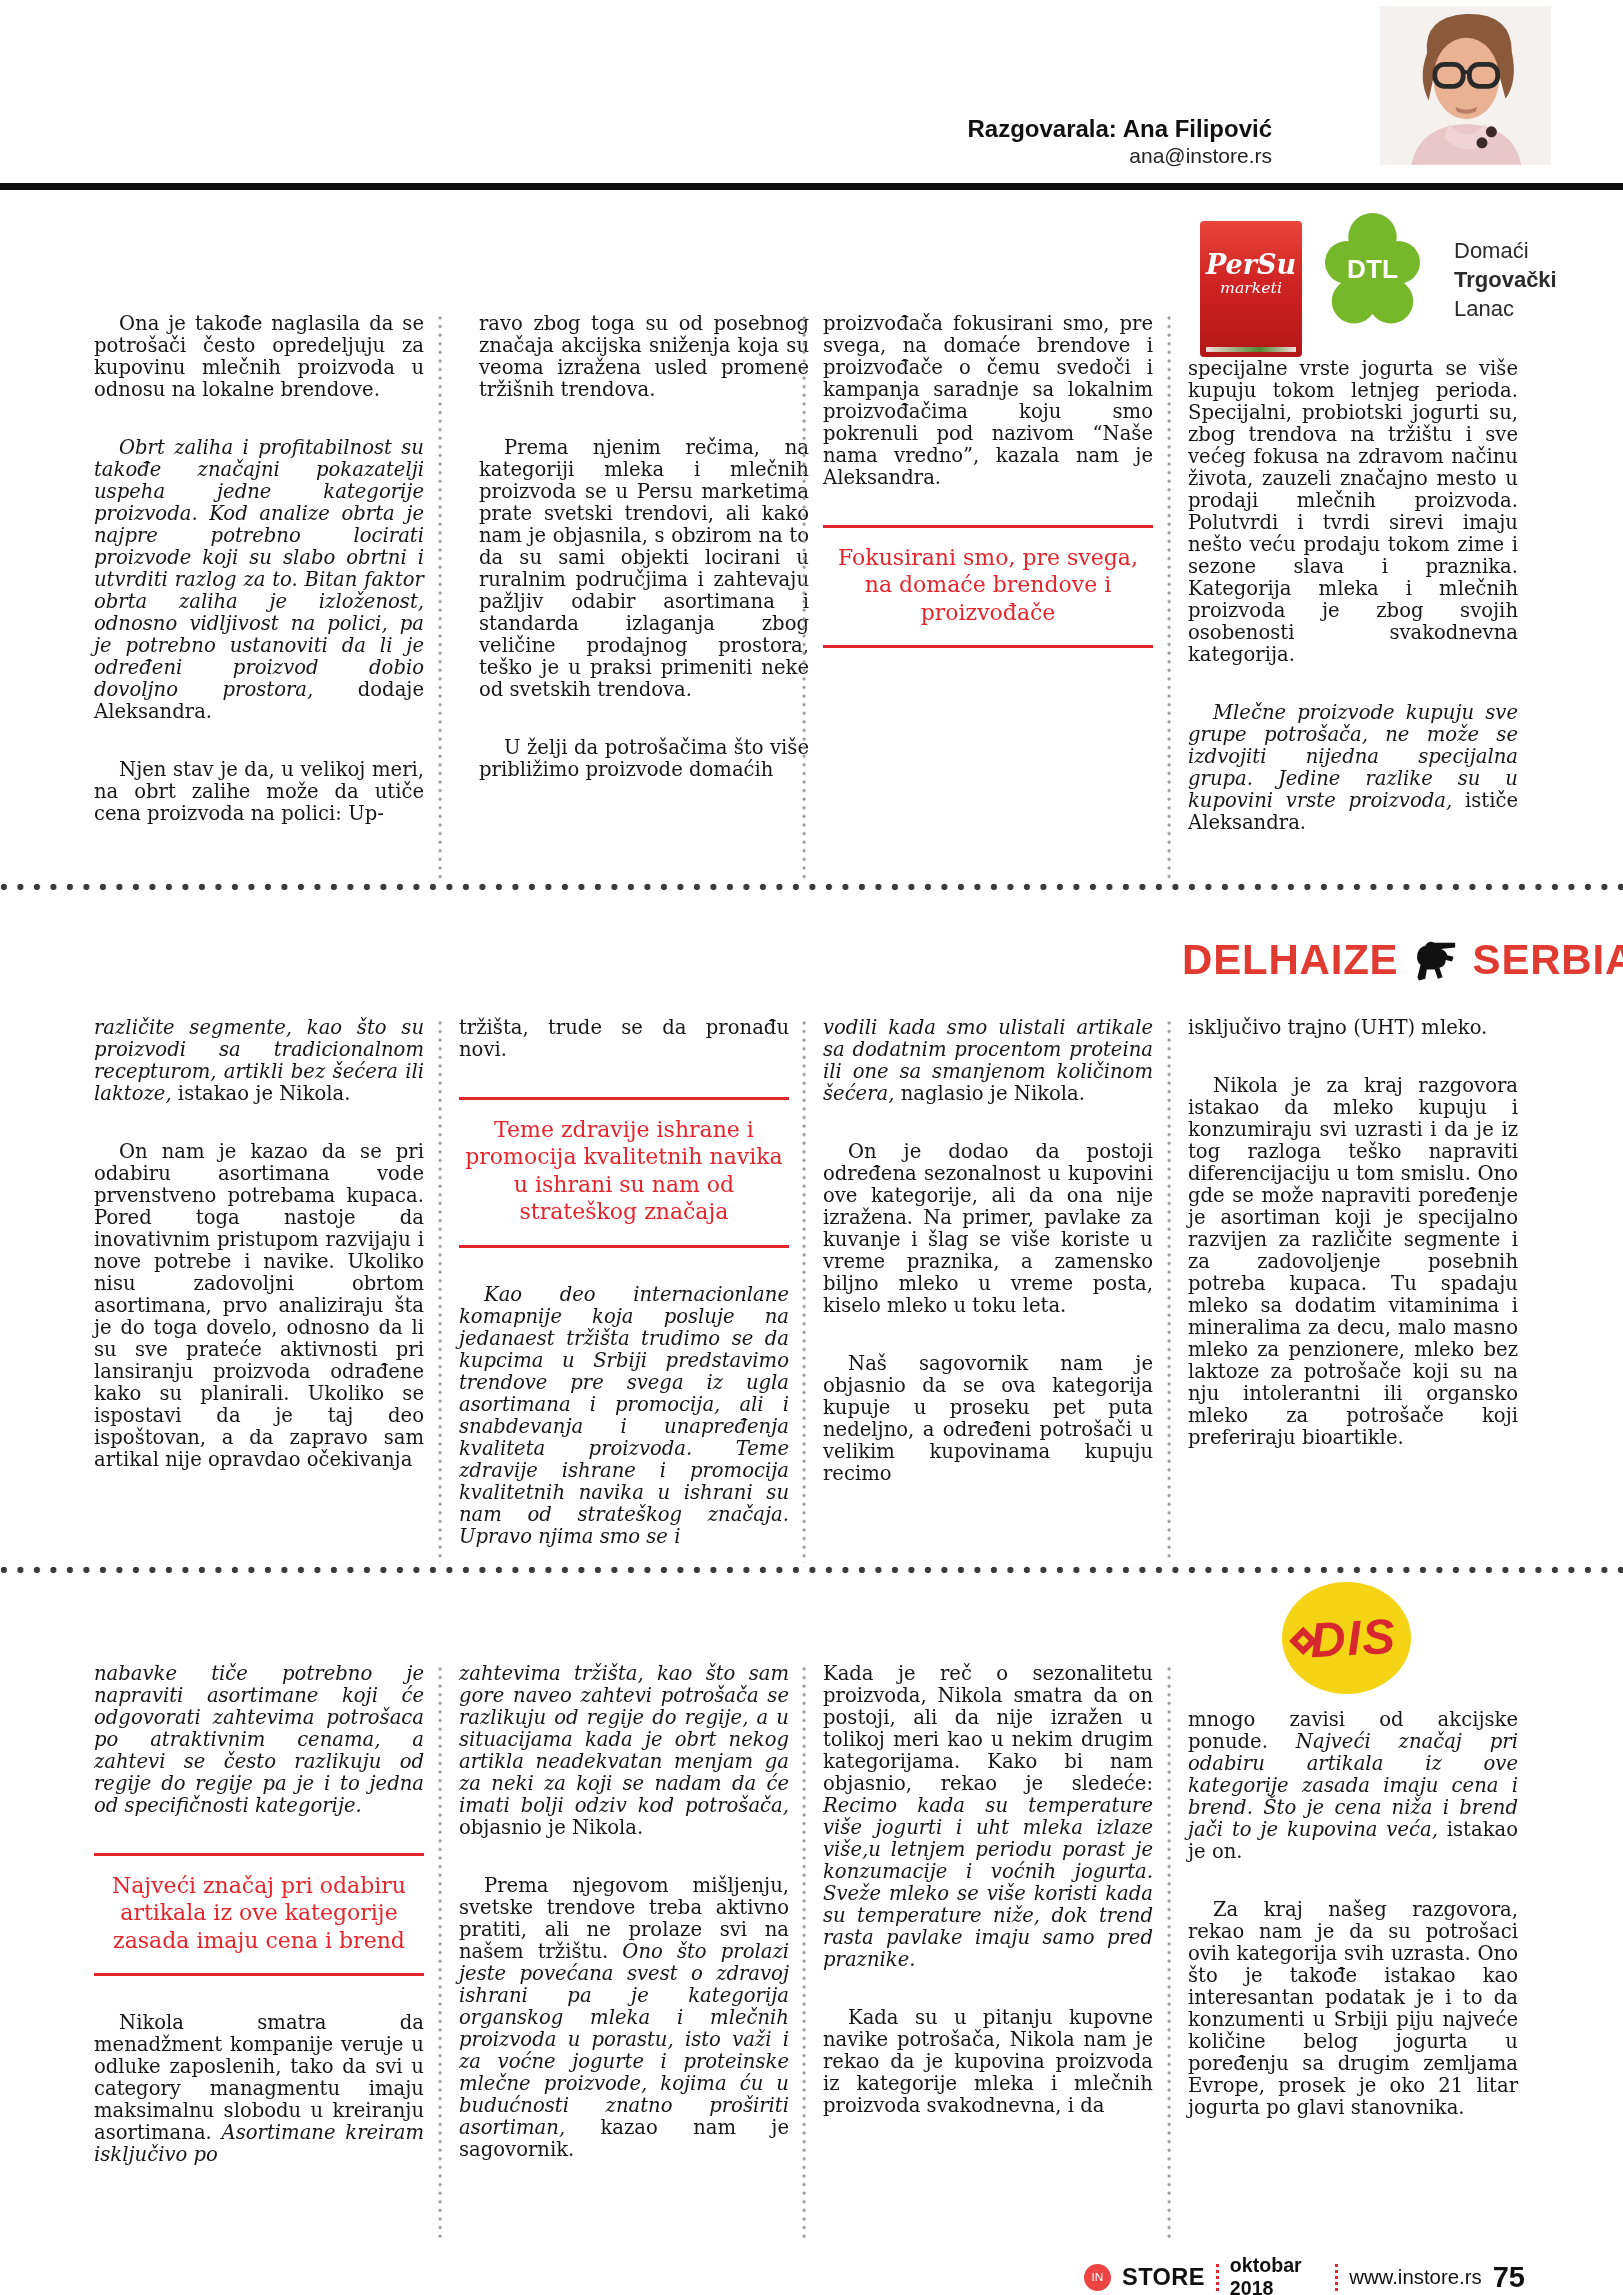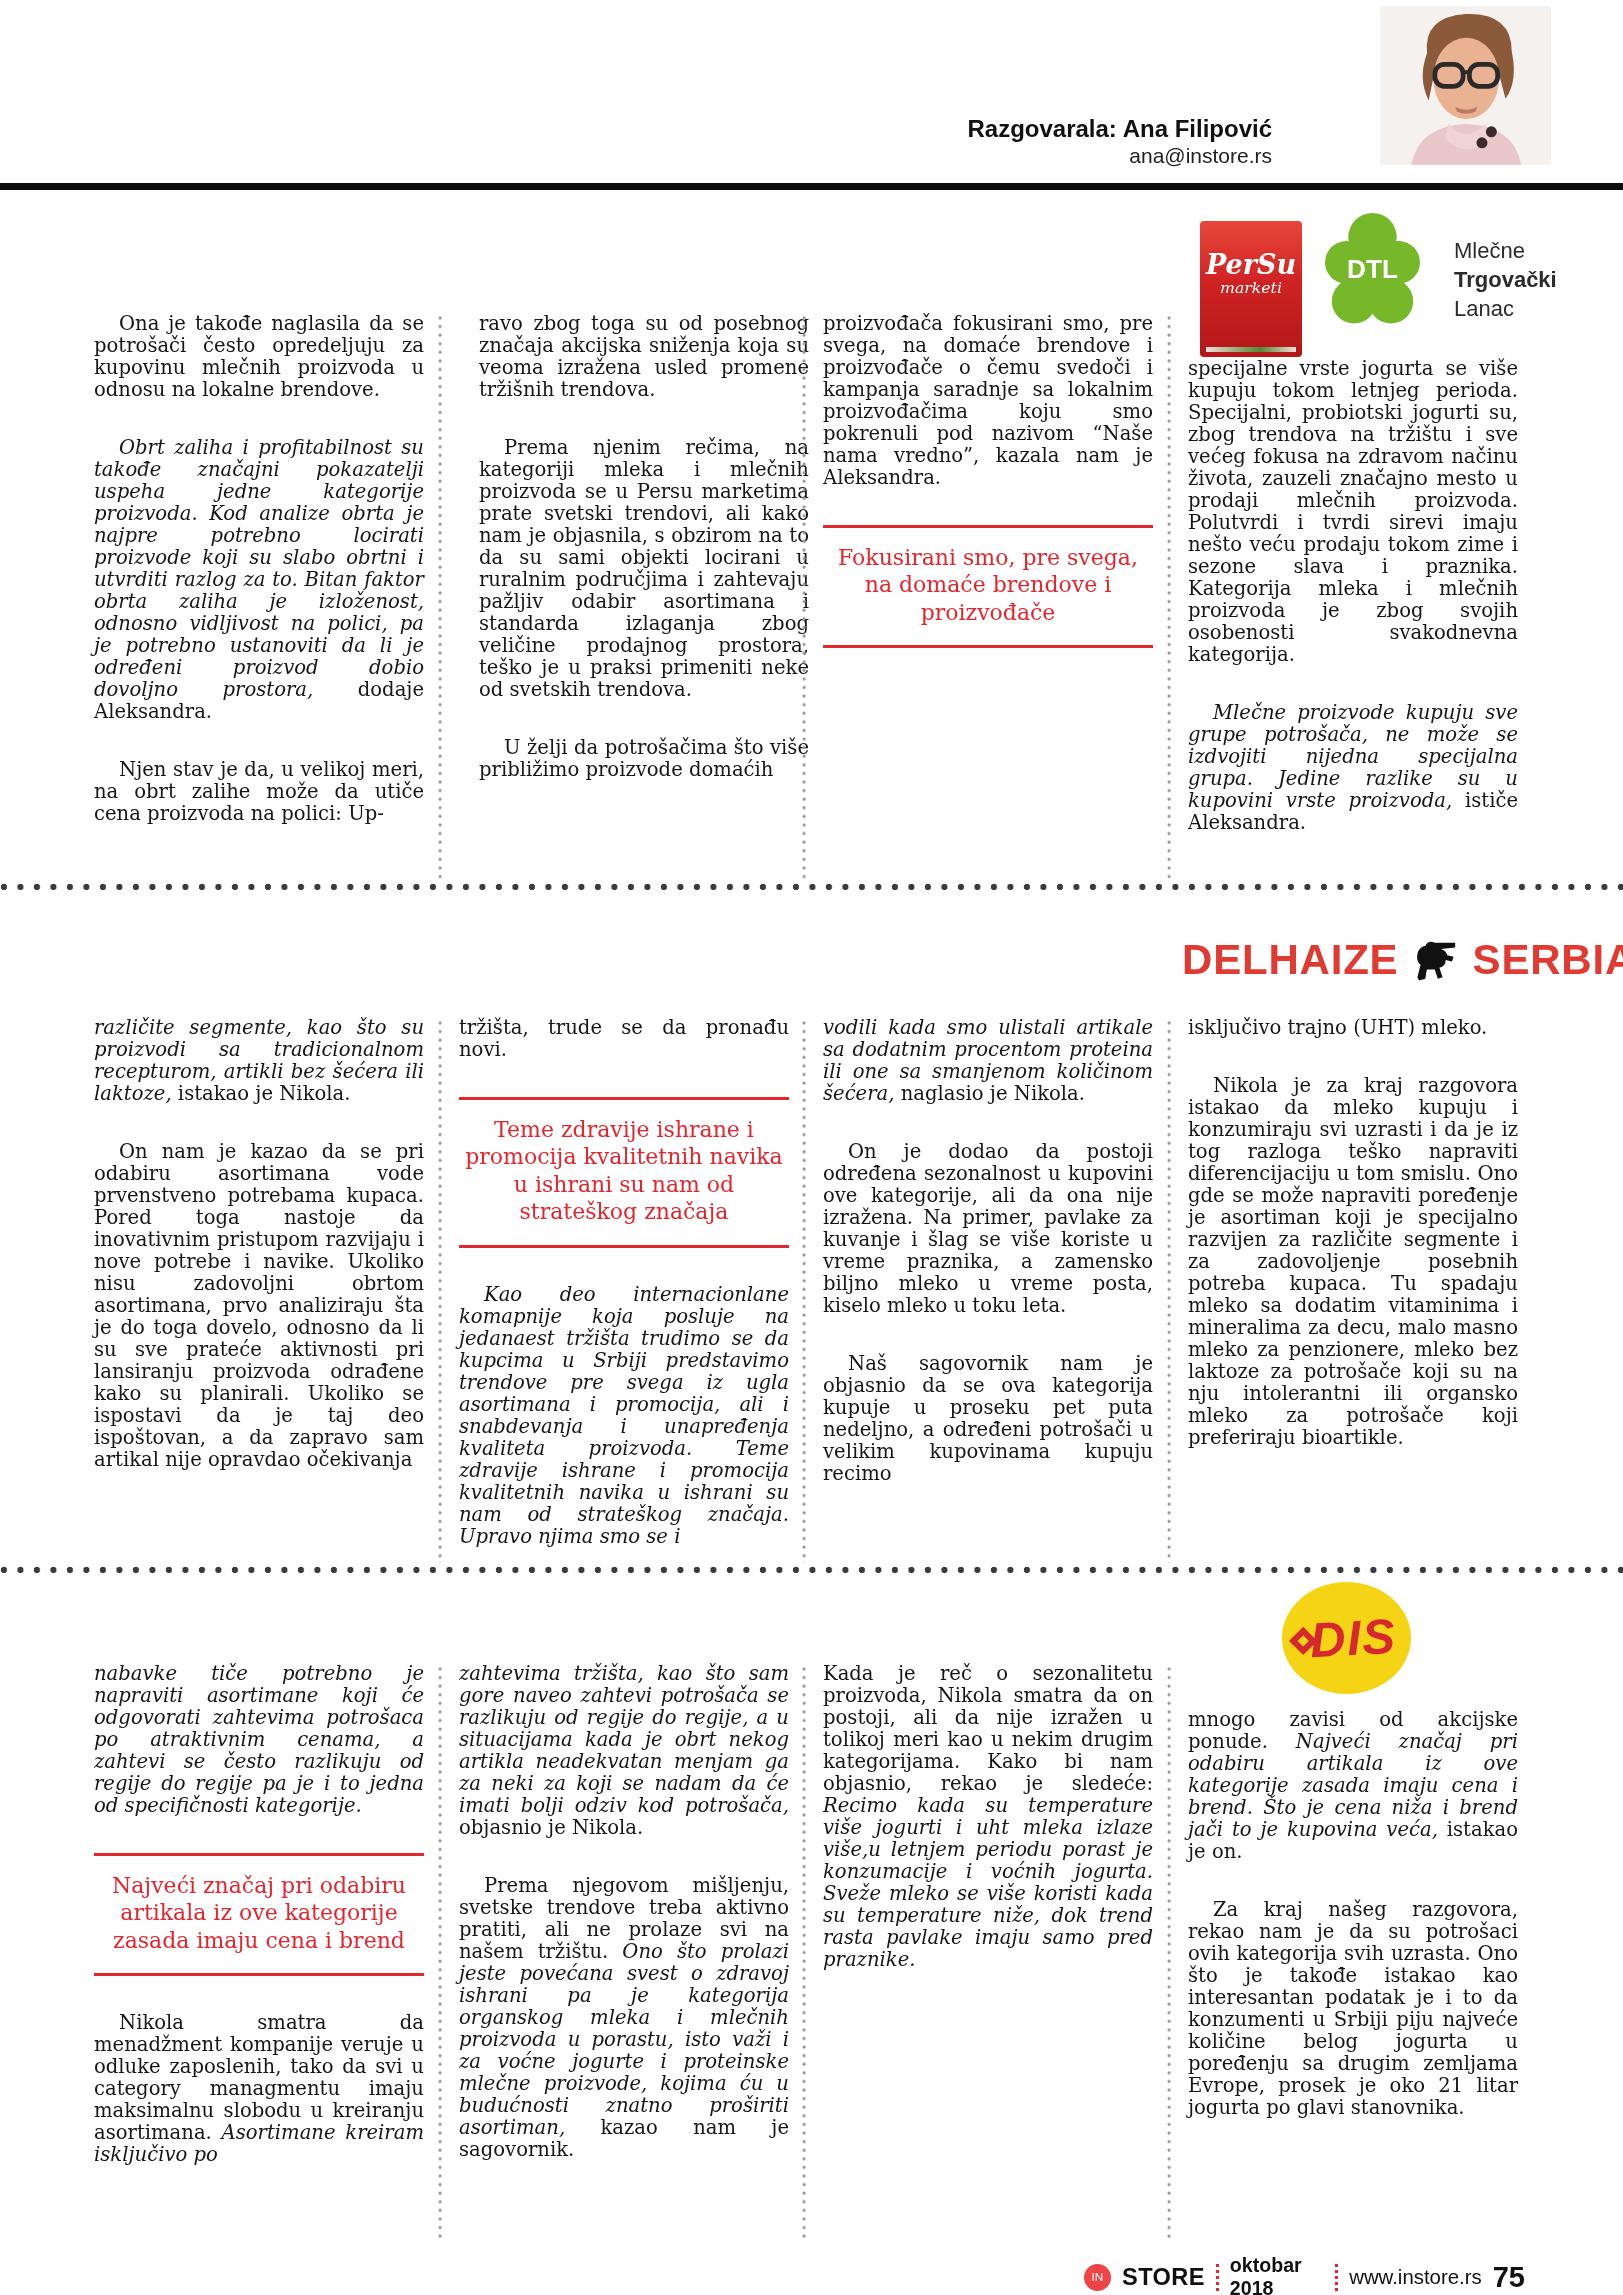--- a/index.html
+++ b/index.html
@@ -102,21 +102,21 @@
       <circle cx="50" cy="26" r="25" fill="#76b82a"></circle>
       <circle cx="23" cy="52" r="22" fill="#76b82a"></circle>
       <circle cx="77" cy="52" r="22" fill="#76b82a"></circle>
       <circle cx="31" cy="92" r="23" fill="#76b82a"></circle>
       <circle cx="69" cy="92" r="23" fill="#76b82a"></circle>
       <circle cx="50" cy="62" r="30" fill="#76b82a"></circle>
       <text x="50" y="68" text-anchor="middle" font-family="Liberation Sans, sans-serif" font-size="27" font-weight="bold" fill="#ffffff">DTL</text>
     </svg>
   </div>
   <div class="dtl-text">
-    <div>Mlečne</div>
+    <div>Domaći</div>
     <div class="b">Trgovački</div>
     <div>Lanac</div>
   </div>
 
   <div class="col" style="left:94px;top:313px;">
       <p class="ind"><span>Ona je takođe naglasila da se potrošači često opredeljuju za kupovinu mlečnih proizvoda u odnosu na lokalne brendove.</span></p>
       <p class="ind"><span class="i">Obrt zaliha i profitabilnost su takođe značajni pokazatelji uspeha jedne kategorije proizvoda. Kod analize obrta je najpre potrebno locirati proizvode koji su slabo obrtni i utvrditi razlog za to. Bitan faktor obrta zaliha je izloženost, odnosno vidljivost na polici, pa je potrebno ustanoviti da li je određeni proizvod dobio dovoljno prostora,</span><span> dodaje Aleksandra.</span></p>
       <p class="ind"><span>Njen stav je da, u velikoj meri, na obrt zalihe može da utiče cena proizvoda na polici: Up-</span></p>
     </div>
   <div class="col" style="left:479px;top:313px;">
@@ -181,20 +181,21 @@
       <p><span class="i">nabavke tiče potrebno je napraviti asortimane koji će odgovorati zahtevima potrošaca po atraktivnim cenama, a zahtevi se često razlikuju od regije do regije pa je i to jedna od specifičnosti kategorije.</span></p>
       <div class="quote">Najveći značaj pri odabiru artikala iz ove kategorije zasada imaju cena i brend</div>
       <p class="ind"><span>Nikola smatra da menadžment kompanije veruje u odluke zaposlenih, tako da svi u category managmentu imaju maksimalnu slobodu u kreiranju asortimana. </span><span class="i">Asortimane kreiram isključivo po</span></p>
     </div>
   <div class="col" style="left:459px;top:1663px;">
       <p><span class="i">zahtevima tržišta, kao što sam gore naveo zahtevi potrošača se razlikuju od regije do regije, a u situacijama kada je obrt nekog artikla neadekvatan menjam ga za neki za koji se nadam da će imati bolji odziv kod potrošača,</span><span> objasnio je Nikola.</span></p>
       <p class="ind"><span>Prema njegovom mišljenju, svetske trendove treba aktivno pratiti, ali ne prolaze svi na našem tržištu. </span><span class="i">Ono što prolazi jeste povećana svest o zdravoj ishrani pa je kategorija organskog mleka i mlečnih proizvoda u porastu, isto važi i za voćne jogurte i proteinske mlečne proizvode, kojima ću u budućnosti znatno proširiti asortiman,</span><span> kazao nam je sagovornik.</span></p>
     </div>
   <div class="col" style="left:823px;top:1663px;">
       <p><span>Kada je reč o sezonalitetu proizvoda, Nikola smatra da on postoji, ali da nije izražen u tolikoj meri kao u nekim drugim kategorijama. Kako bi nam objasnio, rekao je sledeće: </span><span class="i">Recimo kada su temperature više jogurti i uht mleka izlaze više,u letnjem periodu porast je konzumacije i voćnih jogurta. Sveže mleko se više koristi kada su temperature niže, dok trend rasta pavlake imaju samo pred praznike.</span></p>
+      <p class="ind"><span>Kada su u pitanju kupovne navike potrošača, Nikola nam je rekao da je kupovina proizvoda iz kategorije mleka i mlečnih proizvoda svakodnevna, i da</span></p>
     </div>
   <div class="col" style="left:1188px;top:1709px;">
       <p><span>mnogo zavisi od akcijske ponude. </span><span class="i">Najveći značaj pri odabiru artikala iz ove kategorije zasada imaju cena i brend. Što je cena niža i brend jači to je kupovina veća,</span><span> istakao je on.</span></p>
       <p class="ind"><span>Za kraj našeg razgovora, rekao nam je da su potrošaci ovih kategorija svih uzrasta. Ono što je takođe istakao kao interesantan podatak je i to da konzumenti u Srbiji piju najveće količine belog jogurta u poređenju sa drugim zemljama Evrope, prosek je oko 21 litar jogurta po glavi stanovnika.</span></p>
     </div>
   <div class="vdot" style="left:438px;top:1665px;height:573px;"></div>
   <div class="vdot" style="left:802px;top:1665px;height:573px;"></div>
   <div class="vdot" style="left:1167px;top:1665px;height:573px;"></div>
 
   <div class="footer">

